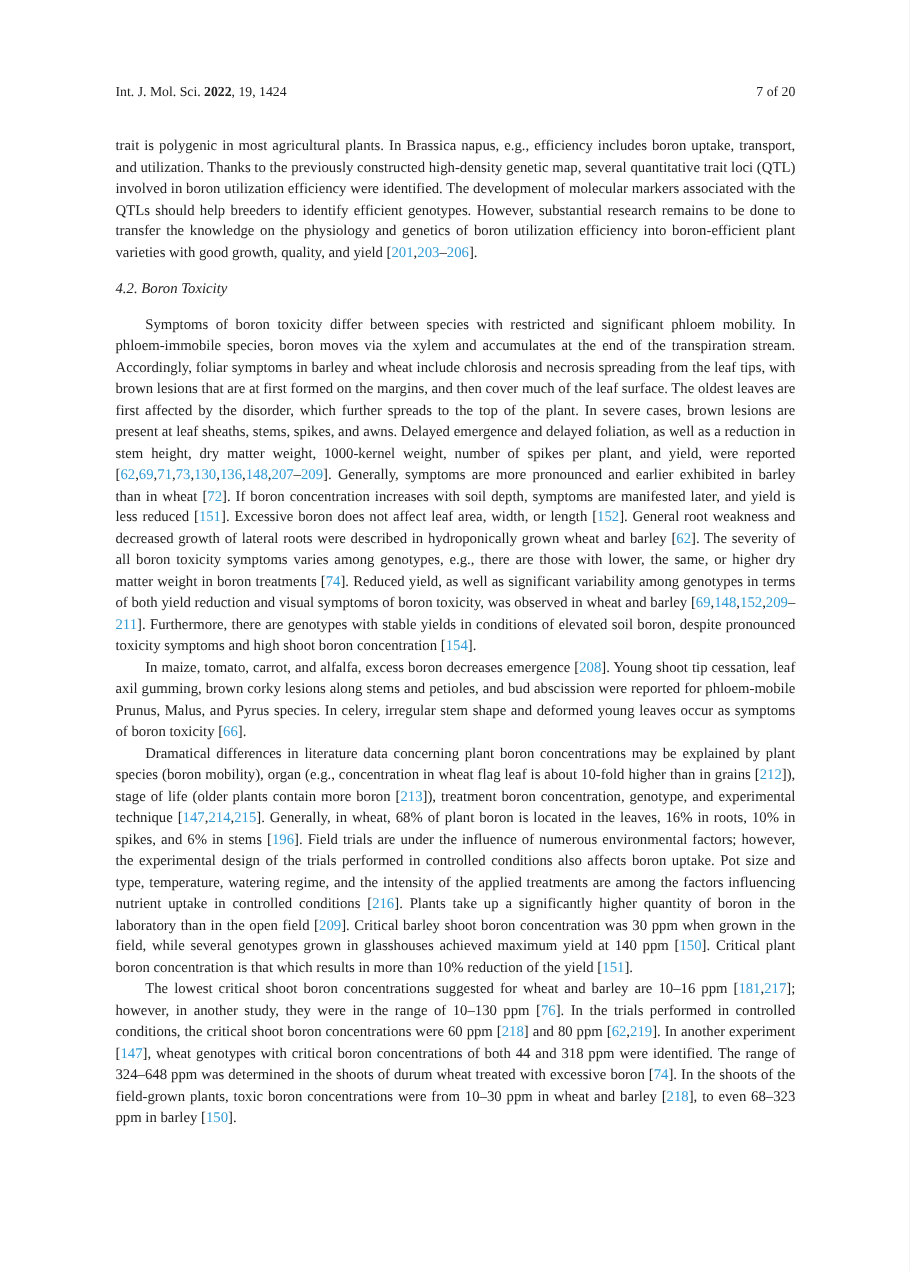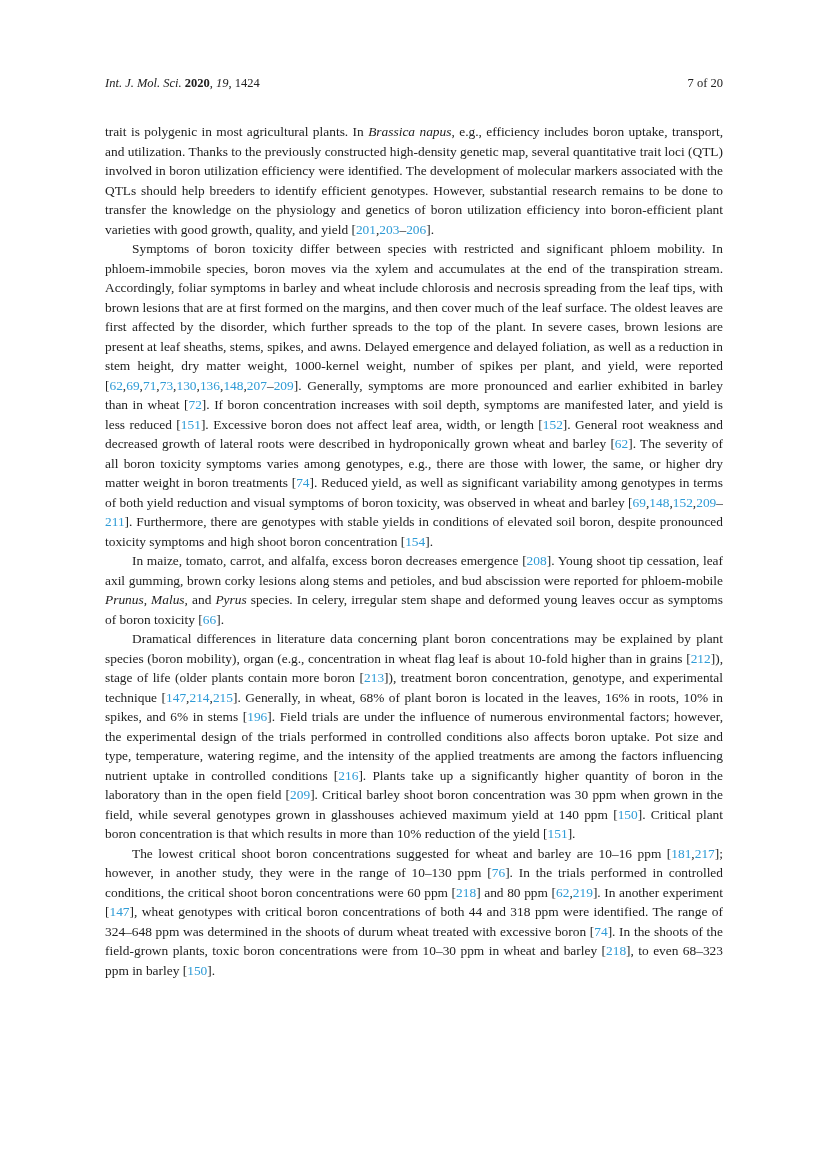--- a/index.html
+++ b/index.html
@@ -41,36 +41,37 @@
     font-weight:normal;
     font-style:italic;
     margin:13px 0 13px 0;
     line-height:19.5px;
     text-align:left;
   }
   .body-text a.cit{
     text-decoration:none;
     cursor:pointer;
   }
-  .seg-i{font-style:italic;}
+  .seg-i{}
   .seg-b{font-weight:bold;}
 </style>
 </head>
 <body>
 
 <div class="page">
   <div class="content">
 
     <div class="running-head">
-      <span><span class="seg-i">Int. J. Mol. Sci. </span><span class="seg-b">2020</span>, <span class="seg-i">19</span>, 1424</span>
+      <span><span class="seg-i">Int. J. Mol. Sci. </span><span class="seg-b">2022</span>, <span class="seg-i">19</span>, 1424</span>
       <span>7 of 20</span>
     </div>
 
     <div class="body-text">
       <p>trait is polygenic in most agricultural plants. In <span class="seg-i">Brassica napus</span>, e.g., efficiency includes boron uptake, transport, and utilization. Thanks to the previously constructed high-density genetic map, several quantitative trait loci (QTL) involved in boron utilization efficiency were identified. The development of molecular markers associated with the QTLs should help breeders to identify efficient genotypes. However, substantial research remains to be done to transfer the knowledge on the physiology and genetics of boron utilization efficiency into boron-efficient plant varieties with good growth, quality, and yield [<a class="cit" style="color: rgb(46, 155, 214);">201</a>,<a class="cit" style="color: rgb(46, 155, 214);">203</a>–<a class="cit" style="color: rgb(46, 155, 214);">206</a>].</p>
+      <h2 class="section-heading">4.2. Boron Toxicity</h2>
       <p class="indent">Symptoms of boron toxicity differ between species with restricted and significant phloem mobility. In phloem-immobile species, boron moves via the xylem and accumulates at the end of the transpiration stream. Accordingly, foliar symptoms in barley and wheat include chlorosis and necrosis spreading from the leaf tips, with brown lesions that are at first formed on the margins, and then cover much of the leaf surface. The oldest leaves are first affected by the disorder, which further spreads to the top of the plant. In severe cases, brown lesions are present at leaf sheaths, stems, spikes, and awns. Delayed emergence and delayed foliation, as well as a reduction in stem height, dry matter weight, 1000-kernel weight, number of spikes per plant, and yield, were reported [<a class="cit" style="color: rgb(46, 155, 214);">62</a>,<a class="cit" style="color: rgb(46, 155, 214);">69</a>,<a class="cit" style="color: rgb(46, 155, 214);">71</a>,<a class="cit" style="color: rgb(46, 155, 214);">73</a>,<a class="cit" style="color: rgb(46, 155, 214);">130</a>,<a class="cit" style="color: rgb(46, 155, 214);">136</a>,<a class="cit" style="color: rgb(46, 155, 214);">148</a>,<a class="cit" style="color: rgb(46, 155, 214);">207</a>–<a class="cit" style="color: rgb(46, 155, 214);">209</a>]. Generally, symptoms are more pronounced and earlier exhibited in barley than in wheat [<a class="cit" style="color: rgb(46, 155, 214);">72</a>]. If boron concentration increases with soil depth, symptoms are manifested later, and yield is less reduced [<a class="cit" style="color: rgb(46, 155, 214);">151</a>]. Excessive boron does not affect leaf area, width, or length [<a class="cit" style="color: rgb(46, 155, 214);">152</a>]. General root weakness and decreased growth of lateral roots were described in hydroponically grown wheat and barley [<a class="cit" style="color: rgb(46, 155, 214);">62</a>]. The severity of all boron toxicity symptoms varies among genotypes, e.g., there are those with lower, the same, or higher dry matter weight in boron treatments [<a class="cit" style="color: rgb(46, 155, 214);">74</a>]. Reduced yield, as well as significant variability among genotypes in terms of both yield reduction and visual symptoms of boron toxicity, was observed in wheat and barley [<a class="cit" style="color: rgb(46, 155, 214);">69</a>,<a class="cit" style="color: rgb(46, 155, 214);">148</a>,<a class="cit" style="color: rgb(46, 155, 214);">152</a>,<a class="cit" style="color: rgb(46, 155, 214);">209</a>–<a class="cit" style="color: rgb(46, 155, 214);">211</a>]. Furthermore, there are genotypes with stable yields in conditions of elevated soil boron, despite pronounced toxicity symptoms and high shoot boron concentration [<a class="cit" style="color: rgb(46, 155, 214);">154</a>].</p>
       <p class="indent">In maize, tomato, carrot, and alfalfa, excess boron decreases emergence [<a class="cit" style="color: rgb(46, 155, 214);">208</a>]. Young shoot tip cessation, leaf axil gumming, brown corky lesions along stems and petioles, and bud abscission were reported for phloem-mobile <span class="seg-i">Prunus</span>, <span class="seg-i">Malus</span>, and <span class="seg-i">Pyrus</span> species. In celery, irregular stem shape and deformed young leaves occur as symptoms of boron toxicity [<a class="cit" style="color: rgb(46, 155, 214);">66</a>].</p>
       <p class="indent">Dramatical differences in literature data concerning plant boron concentrations may be explained by plant species (boron mobility), organ (e.g., concentration in wheat flag leaf is about 10-fold higher than in grains [<a class="cit" style="color: rgb(46, 155, 214);">212</a>]), stage of life (older plants contain more boron [<a class="cit" style="color: rgb(46, 155, 214);">213</a>]), treatment boron concentration, genotype, and experimental technique [<a class="cit" style="color: rgb(46, 155, 214);">147</a>,<a class="cit" style="color: rgb(46, 155, 214);">214</a>,<a class="cit" style="color: rgb(46, 155, 214);">215</a>]. Generally, in wheat, 68% of plant boron is located in the leaves, 16% in roots, 10% in spikes, and 6% in stems [<a class="cit" style="color: rgb(46, 155, 214);">196</a>]. Field trials are under the influence of numerous environmental factors; however, the experimental design of the trials performed in controlled conditions also affects boron uptake. Pot size and type, temperature, watering regime, and the intensity of the applied treatments are among the factors influencing nutrient uptake in controlled conditions [<a class="cit" style="color: rgb(46, 155, 214);">216</a>]. Plants take up a significantly higher quantity of boron in the laboratory than in the open field [<a class="cit" style="color: rgb(46, 155, 214);">209</a>]. Critical barley shoot boron concentration was 30 ppm when grown in the field, while several genotypes grown in glasshouses achieved maximum yield at 140 ppm [<a class="cit" style="color: rgb(46, 155, 214);">150</a>]. Critical plant boron concentration is that which results in more than 10% reduction of the yield [<a class="cit" style="color: rgb(46, 155, 214);">151</a>].</p>
       <p class="indent">The lowest critical shoot boron concentrations suggested for wheat and barley are 10–16 ppm [<a class="cit" style="color: rgb(46, 155, 214);">181</a>,<a class="cit" style="color: rgb(46, 155, 214);">217</a>]; however, in another study, they were in the range of 10–130 ppm [<a class="cit" style="color: rgb(46, 155, 214);">76</a>]. In the trials performed in controlled conditions, the critical shoot boron concentrations were 60 ppm [<a class="cit" style="color: rgb(46, 155, 214);">218</a>] and 80 ppm [<a class="cit" style="color: rgb(46, 155, 214);">62</a>,<a class="cit" style="color: rgb(46, 155, 214);">219</a>]. In another experiment [<a class="cit" style="color: rgb(46, 155, 214);">147</a>], wheat genotypes with critical boron concentrations of both 44 and 318 ppm were identified. The range of 324–648 ppm was determined in the shoots of durum wheat treated with excessive boron [<a class="cit" style="color: rgb(46, 155, 214);">74</a>]. In the shoots of the field-grown plants, toxic boron concentrations were from 10–30 ppm in wheat and barley [<a class="cit" style="color: rgb(46, 155, 214);">218</a>], to even 68–323 ppm in barley [<a class="cit" style="color: rgb(46, 155, 214);">150</a>].</p>
     </div>
 
   </div>
 </div>
 
 </body></html>

